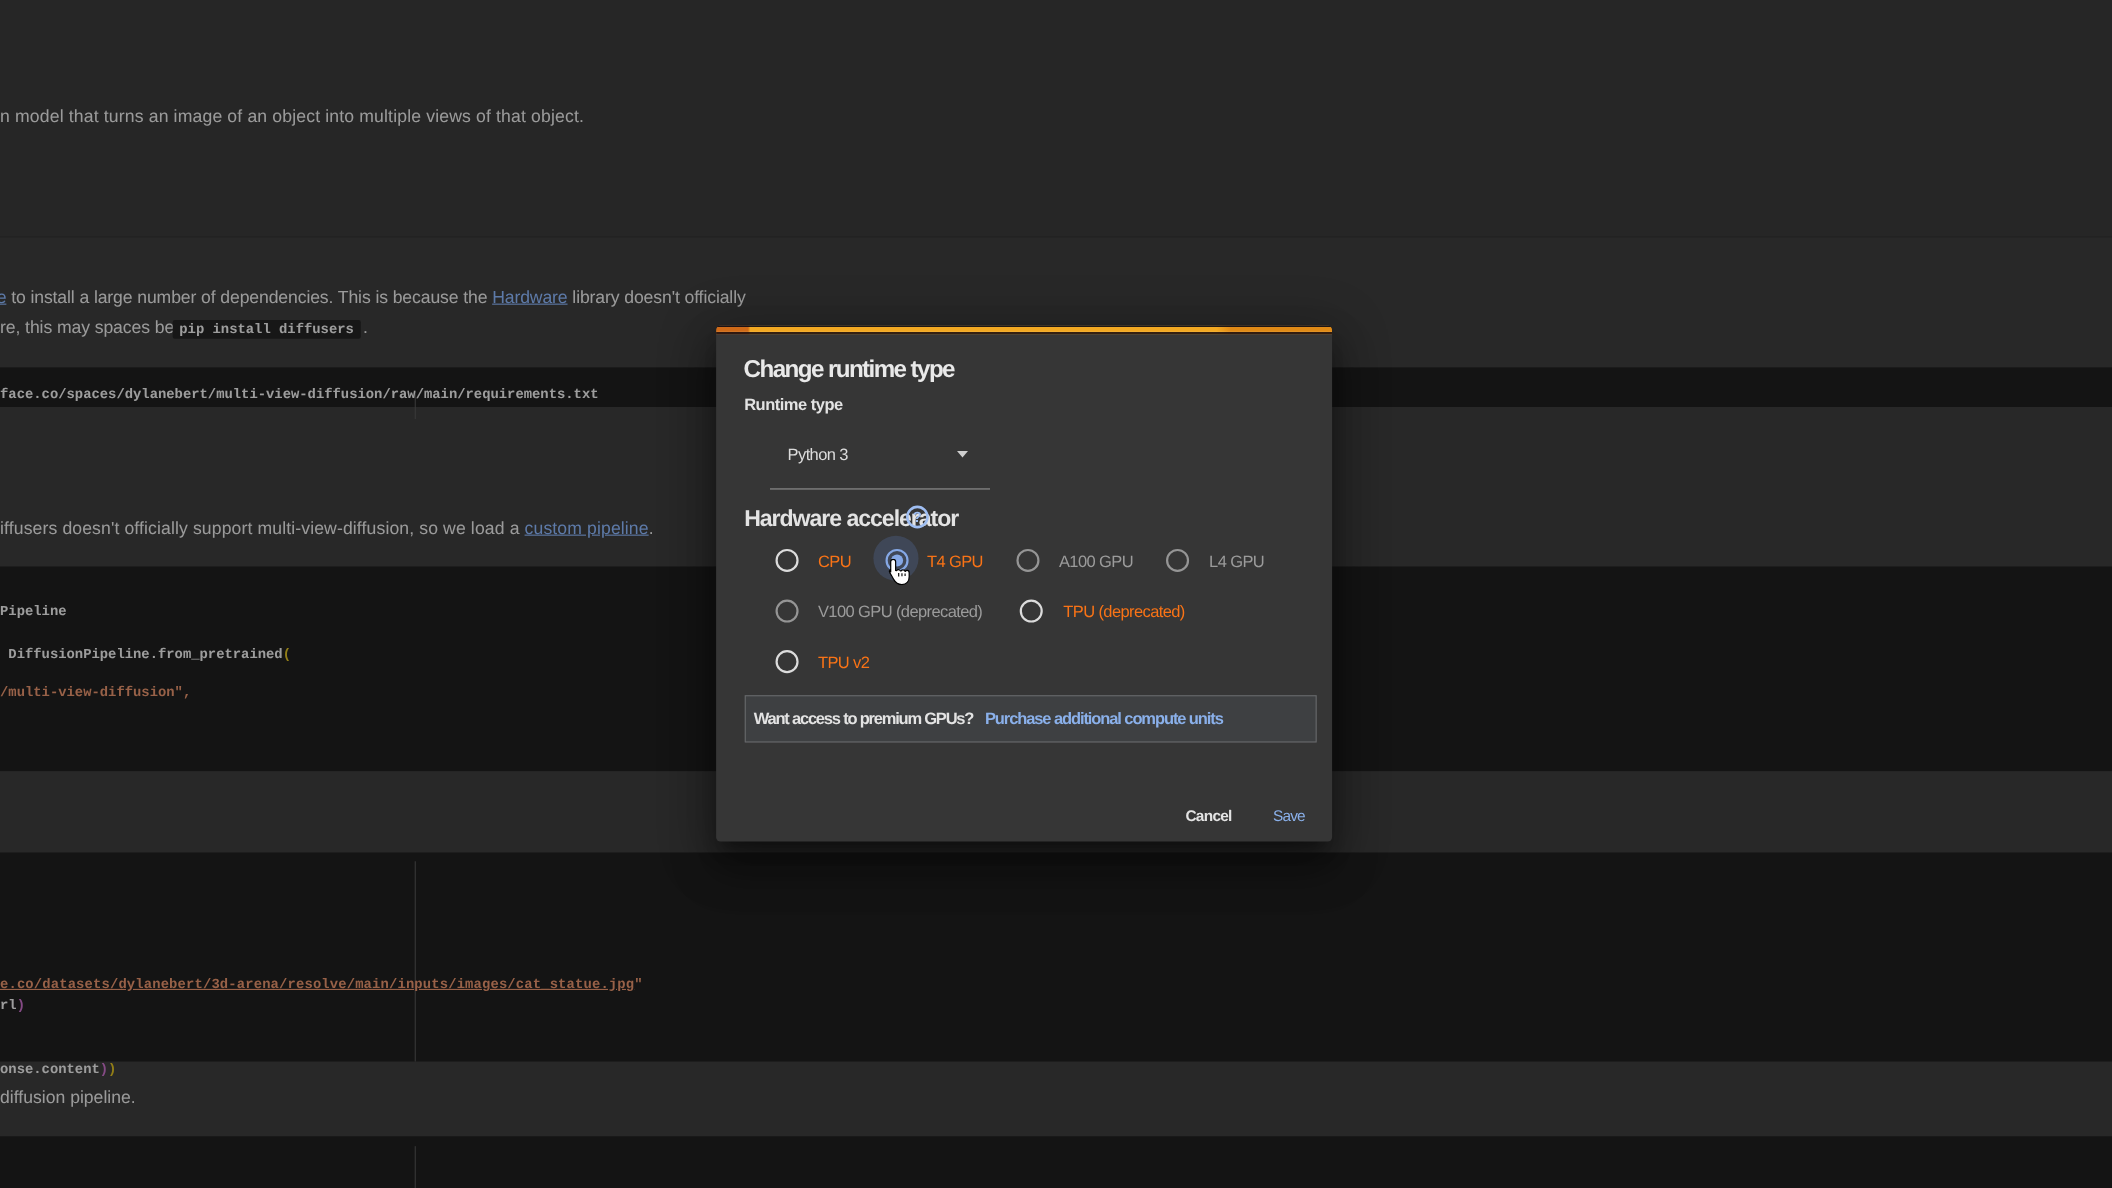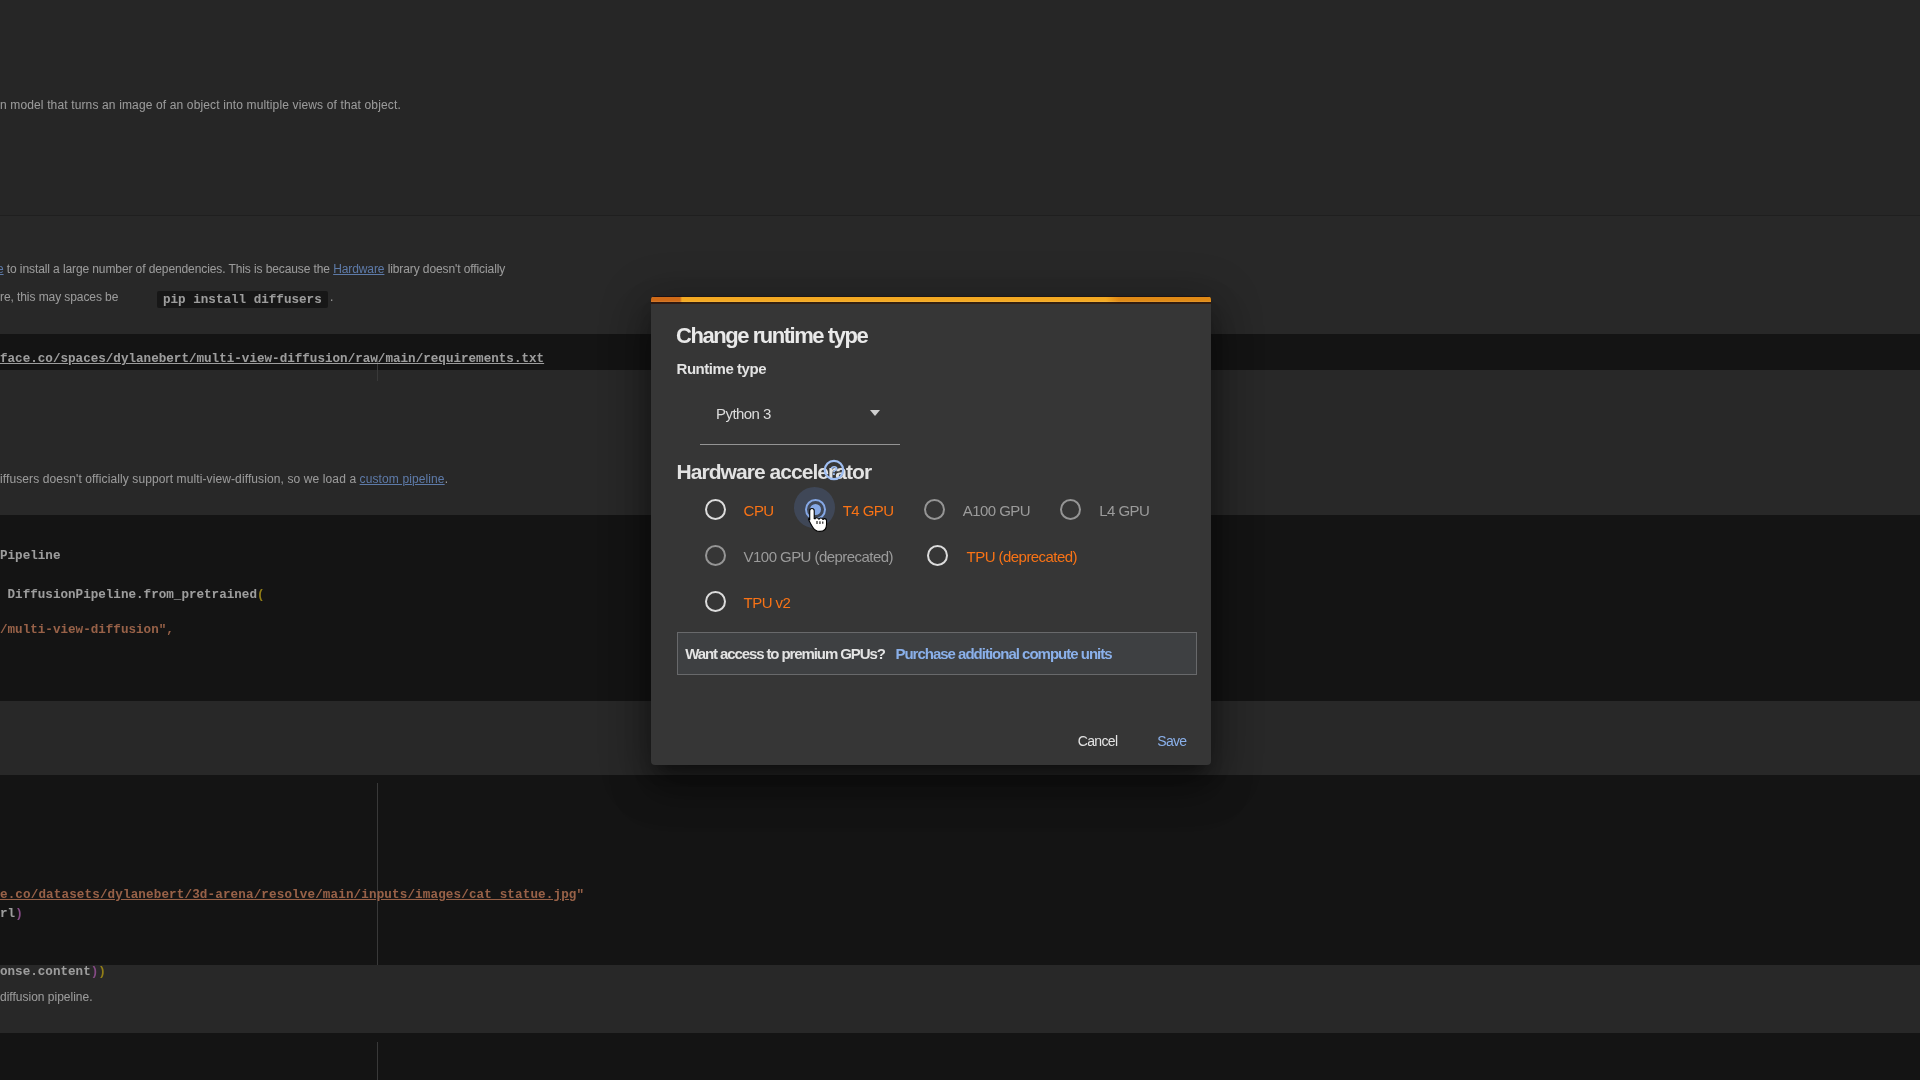--- a/index.html
+++ b/index.html
@@ -1,17 +1,17 @@
 <!DOCTYPE html>
 <html><head><meta charset="utf-8"><style>
 *{margin:0;padding:0;box-sizing:border-box}
 html,body{width:1920px;height:1080px;overflow:hidden;background:#383838;font-family:"Liberation Sans",sans-serif}
 .abs{position:absolute;white-space:pre}
 .band{position:absolute;left:0;width:1920px;background:#1e1e1e}
-.md{font-size:12px;color:#e4e4e4}
+.md{font-size:16px;color:#e4e4e4}
 .code{font-family:"Liberation Mono",monospace;font-size:12.6px;font-weight:bold;color:#e8e8e8}
 .lnk{color:#8ab4f8;text-decoration:underline}
 .sal{color:#e0906a}
 .gold{color:#d7ba22}
 .orch{color:#c46ec4}
 .ruler{position:absolute;width:1px;background:#545454}
 #scrim{position:absolute;left:0;top:0;width:1920px;height:1080px;background:rgba(0,0,0,0.32)}
 #modal{position:absolute;left:651px;top:296px;width:560px;height:468.5px;background:#363636;border-radius:4px;box-shadow:0 11px 15px -7px rgba(0,0,0,.4),0 24px 38px 3px rgba(0,0,0,.28),0 9px 46px 8px rgba(0,0,0,.24)}
 #bar{position:absolute;left:0;top:0;width:560px;height:7.5px;border-radius:4px 4px 0 0;background:
 linear-gradient(180deg,rgba(8,8,20,.9) 0 0.9px,rgba(0,0,0,0) 0.9px 6.2px,rgba(18,6,10,.85) 6.2px 7.5px),
@@ -41,21 +41,21 @@
 
 <div class="abs md" style="left:0;top:98px;letter-spacing:0.14px">n model that turns an image of an object into multiple views of that object.</div>
 <div class="abs md" style="left:-3px;top:262px;letter-spacing:-0.1px"><span class="lnk">e</span> to install a large number of dependencies. This is because the <span class="lnk">Hardware</span> library doesn't officially</div>
 <div class="abs md" style="left:0;top:290px;letter-spacing:-0.08px">re, this may spaces be </div>
 <div class="abs" style="left:157px;top:291px;width:171px;height:17px;background:#232323;border-radius:2px"></div>
 <div class="abs code" style="left:163px;top:293px">pip install diffusers</div>
 <div class="abs md" style="left:330px;top:290px">.</div>
 <div class="abs md" style="left:0;top:472px;letter-spacing:0.11px">iffusers doesn't officially support multi-view-diffusion, so we load a <span class="lnk">custom pipeline</span><span style="color:#e4e4e4;text-decoration:none">.</span></div>
 <div class="abs md" style="left:0;top:990px">diffusion pipeline.</div>
 
-<div class="abs code" style="left:0;top:352px"><span style="text-decoration:underline">face.co/spaces/dylanebert/multi-view-diffusion/raw/main/requirements.txt</span></div>
+<div class="abs code" style="left:0;top:352px"><span style="">face.co/spaces/dylanebert/multi-view-diffusion/raw/main/requirements.txt</span></div>
 <div class="abs code" style="left:0;top:549px">Pipeline</div>
 <div class="abs code" style="left:0;top:588px"> DiffusionPipeline.from_pretrained<span class="gold">(</span></div>
 <div class="abs code sal" style="left:0;top:623px">/multi-view-diffusion",</div>
 <div class="abs code sal" style="left:0;top:888px;letter-spacing:0.13px"><span style="text-decoration:underline">e.co/datasets/dylanebert/3d-arena/resolve/main/inputs/images/cat_statue.jpg</span>"</div>
 <div class="abs code" style="left:0;top:907px">rl<span class="orch">)</span></div>
 <div class="abs code" style="left:0;top:965px">onse.content<span class="orch">)</span><span class="gold">)</span></div>
 
 <div id="scrim"></div>
 
 <div id="modal">
@@ -87,20 +87,20 @@
 <div class="radio" style="left:276.1px;top:249px"></div>
 <div class="rlabel" style="left:315.6px;top:252px">TPU (deprecated)</div>
 
 <div class="radio" style="left:54.3px;top:295px"></div>
 <div class="rlabel" style="left:92.6px;top:298px">TPU v2</div>
 
 <div class="dlg" style="left:25.5px;top:335.5px;width:520.5px;height:43px;background:#3e4042;border:1px solid #68696b"></div>
 <div class="dlg" style="left:34.2px;top:348.5px;font-size:15px;font-weight:bold;letter-spacing:-1.1px">Want access to premium GPUs?</div>
 <div class="dlg" style="left:244.4px;top:348.5px;font-size:15px;font-weight:bold;letter-spacing:-1.0px;color:#8ab0ea">Purchase additional compute units</div>
 
-<div class="dlg" style="left:426.7px;top:436.5px;font-size:14px;font-weight:normal;letter-spacing:-0.65px">Cancel</div>
+<div class="dlg" style="left:426.7px;top:436.5px;font-size:14px;font-weight:bold;letter-spacing:-0.65px">Cancel</div>
 <div class="dlg" style="left:506.3px;top:436.5px;font-size:14px;font-weight:normal;letter-spacing:-0.75px;color:#8ab0ea">Save</div>
 </div>
 
 <svg class="abs" style="left:804px;top:508px" width="23.5" height="24.4" viewBox="0 0 21.5 22.3">
 <path d="M7.3 0.5 C8.45 0.5 9.35 1.4 9.35 2.55 L9.35 9.7 L10.1 9.85 C10.35 9.3 10.95 8.92 11.65 8.92 C12.4 8.92 13.05 9.37 13.3 10.02 L13.9 10.1 C14.15 9.55 14.75 9.18 15.45 9.18 C16.23 9.18 16.88 9.68 17.11 10.38 L17.56 10.43 C17.78 9.98 18.28 9.68 18.86 9.68 C19.9 9.68 20.6 10.48 20.6 11.63 L20.6 15.0 C20.6 18.9 18.2 21.4 14.45 21.4 C11.15 21.4 9.4 20.1 7.7 17.1 C6.72 15.4 5.25 12.75 4.5 11.5 C3.98 10.55 4.15 9.6 4.6 9.3 L5.25 11.2 L5.25 2.55 C5.25 1.4 6.15 0.5 7.3 0.5 Z" fill="#fff" stroke="#000" stroke-width="1"></path>
 <path d="M11.9 11.9V14.7M14.6 12.1V14.6M17.2 12.3V14.4" stroke="#000" stroke-width="0.95" fill="none"></path>
 </svg>
 
 </body></html>

